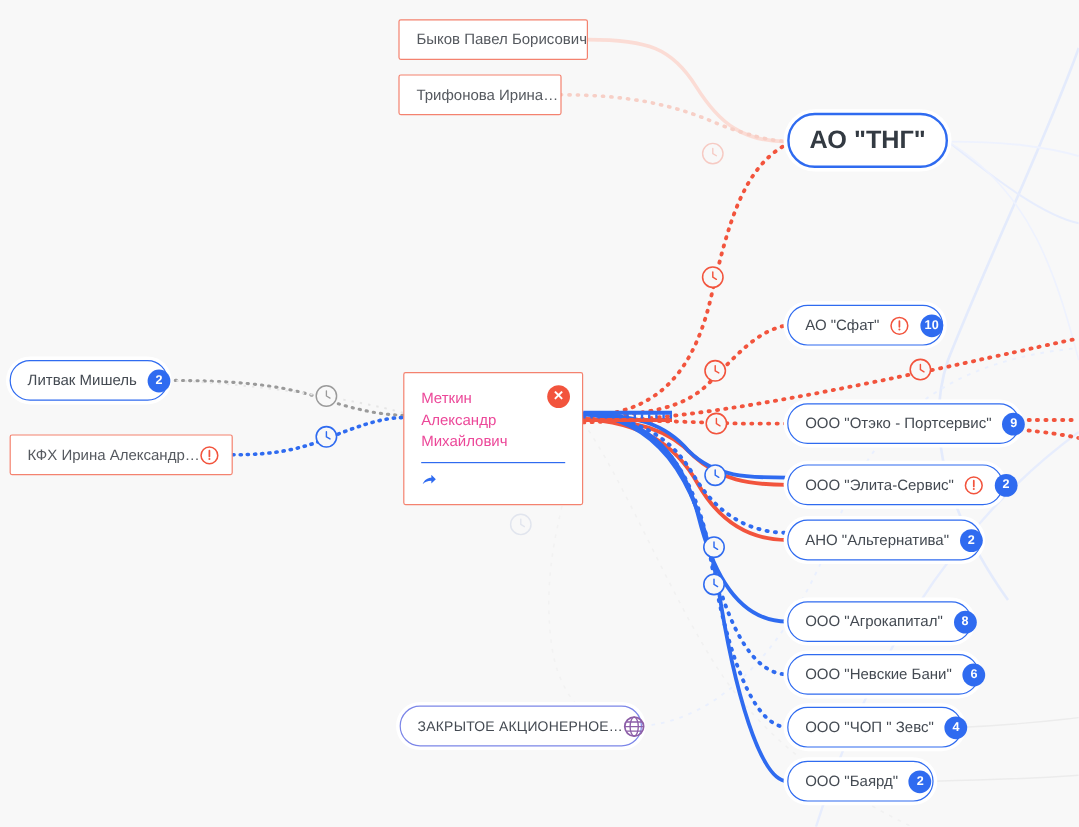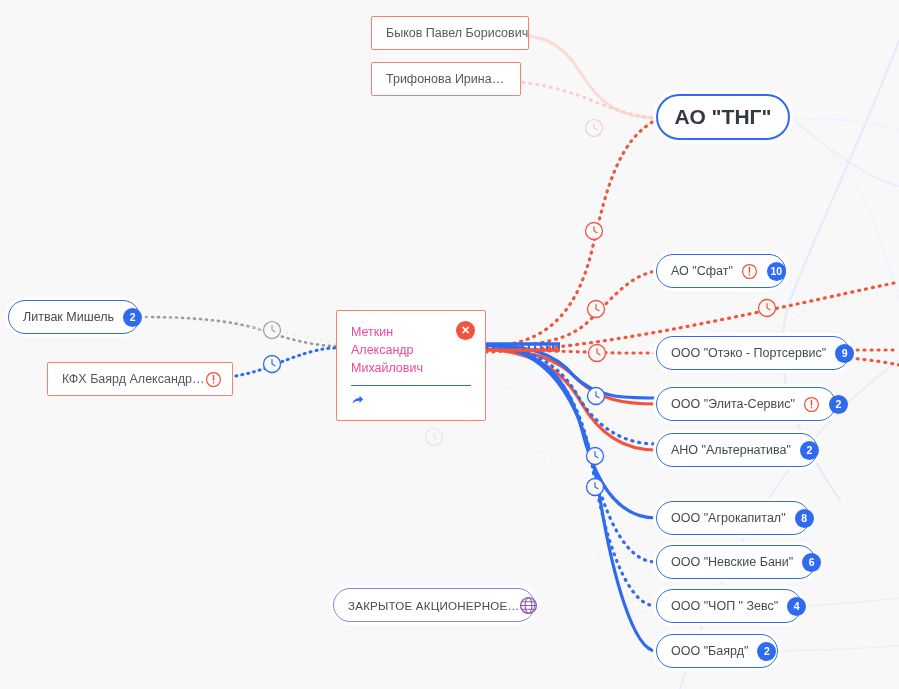--- a/index.html
+++ b/index.html
@@ -56,21 +56,20 @@
     border-color: #7c86e8;
   }
   
   .node.rect {
     border: 1.6px solid #f4826f;
     border-radius: 2px;
     height: 34px;
     padding: 0 12px 0 14px;
     color: #55595f;
     font-size: 12.5px;
-    margin-left: 39px;
   }
   
   .node.card {
     border: 1.6px solid #f4826f;
     border-radius: 2px;
     background: #fff;
     flex-direction: column;
     align-items: stretch;
     padding: 12px 14px 11px 14px;
     white-space: normal;
@@ -246,21 +245,21 @@
     <g transform="translate(434,437)" opacity="0.55">
       <circle r="8.5" fill="#f8f8f8" stroke="#cfd6e6" stroke-width="1.2"></circle>
       <path d="M0 -4.3 L0 0 L3 1.8" fill="none" stroke="#cfd6e6" stroke-width="1.1" stroke-linecap="round"></path>
     </g>
   </svg>
 
   <div class="node rect" style="left:332px; top:16px; width:158px;">
     <span class="node-label">Быков Павел Борисович</span>
   </div>
 
-  <div class="node rect" style="left:332px; top:62px; width:150px;text-align:right;">
+  <div class="node rect" style="left:332px; top:62px; width:136px;text-align:right;">
     <span class="node-label">Трифонова Ирина…</span>
   </div>
 
   <div class="node pill big" style="left:656px; top:94px; width:134px;">
     <span class="node-label">АО "ТНГ"</span>
   </div>
 
   <div class="node pill" style="left:656px; top:254px; width:130px;">
     <span class="node-label">АО "Сфат"</span>
     <span class="warn-icon">
@@ -272,21 +271,21 @@
     </span>
     <span class="count-badge">10</span>
   </div>
 
   <div class="node pill" style="left:8px; top:300px; width:132px;align-items:center;">
     <span class="node-label">Литвак Мишель</span>
     <span class="count-badge">2</span>
   </div>
 
   <div class="node rect" style="left:8px; top:362px; width:186px;">
-    <span class="node-label">КФХ Баярд Александр…</span>
+    <span class="node-label">КФХ Ирина Александр…</span>
     <span class="warn-icon" style="margin-left:auto;">
       <svg viewBox="0 0 20 20" width="17" height="17">
         <circle cx="10" cy="10" r="8.2" fill="none" stroke="#f2543d" stroke-width="1.5"></circle>
         <path d="M10 5.4 L10 11" stroke="#f2543d" stroke-width="1.7" stroke-linecap="round"></path>
         <circle cx="10" cy="13.6" r="1" fill="#f2543d"></circle>
       </svg>
     </span>
   </div>
 
   <div class="node card" style="left:336px; top:310px; width:150px;">

